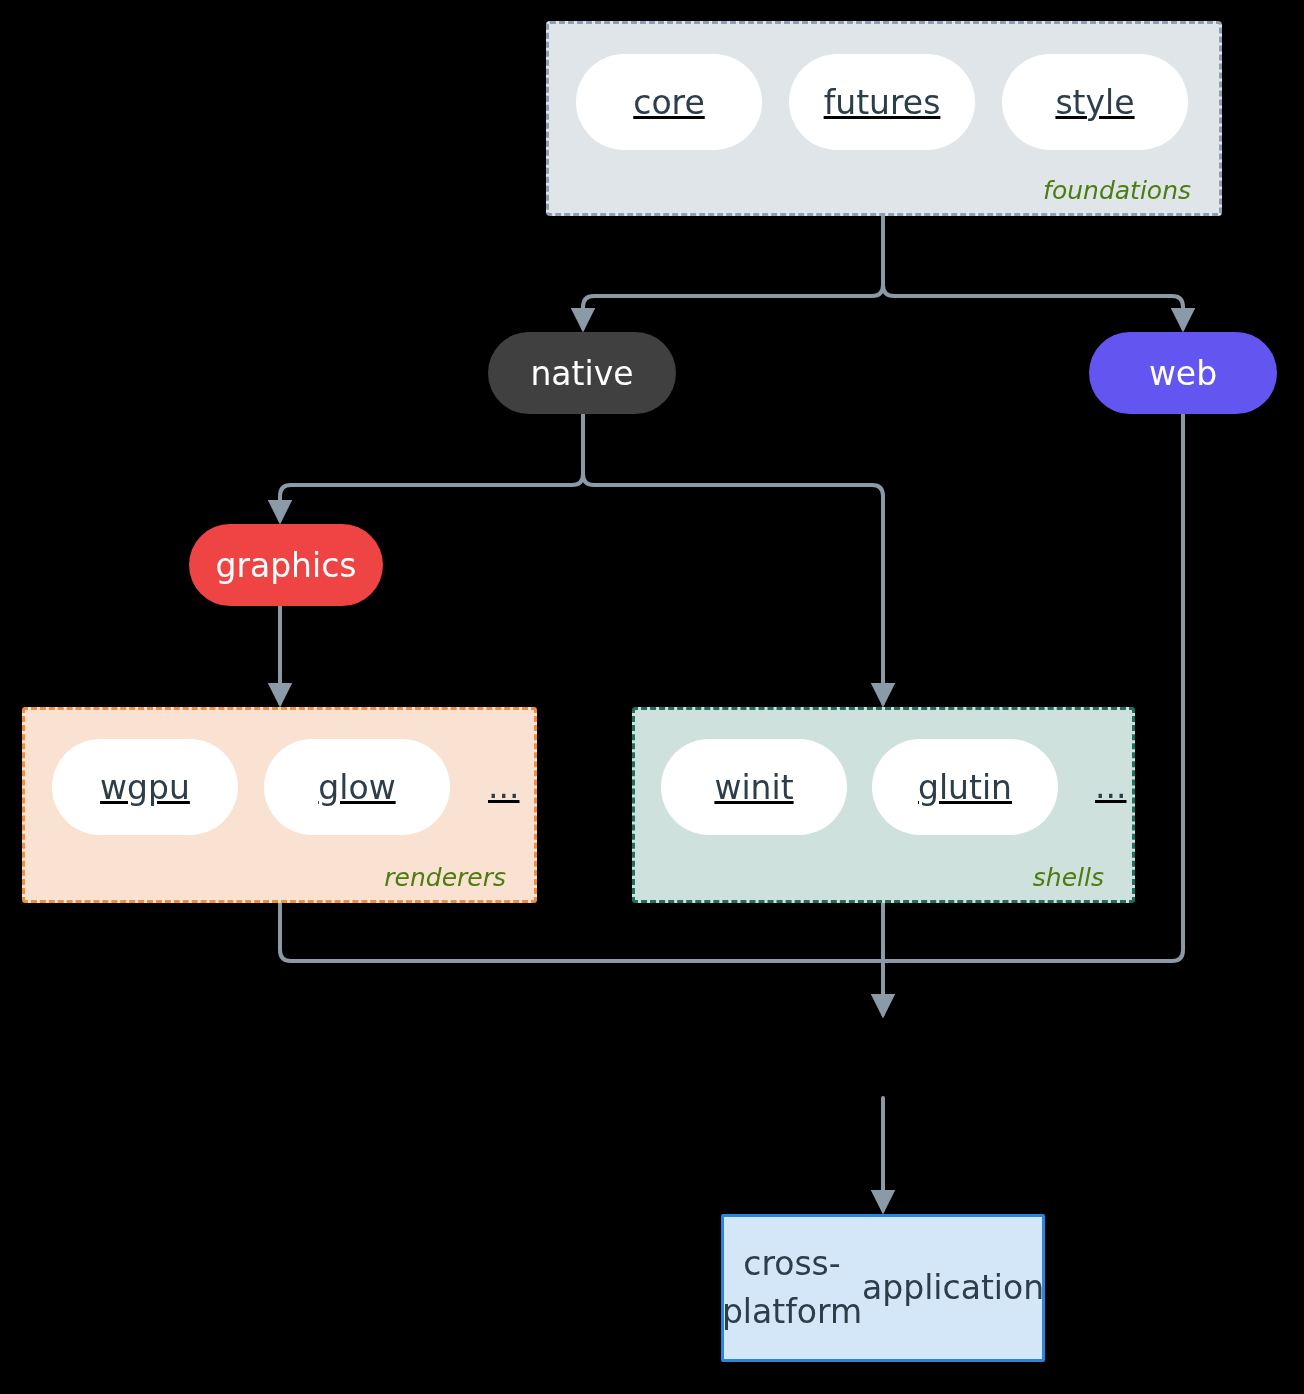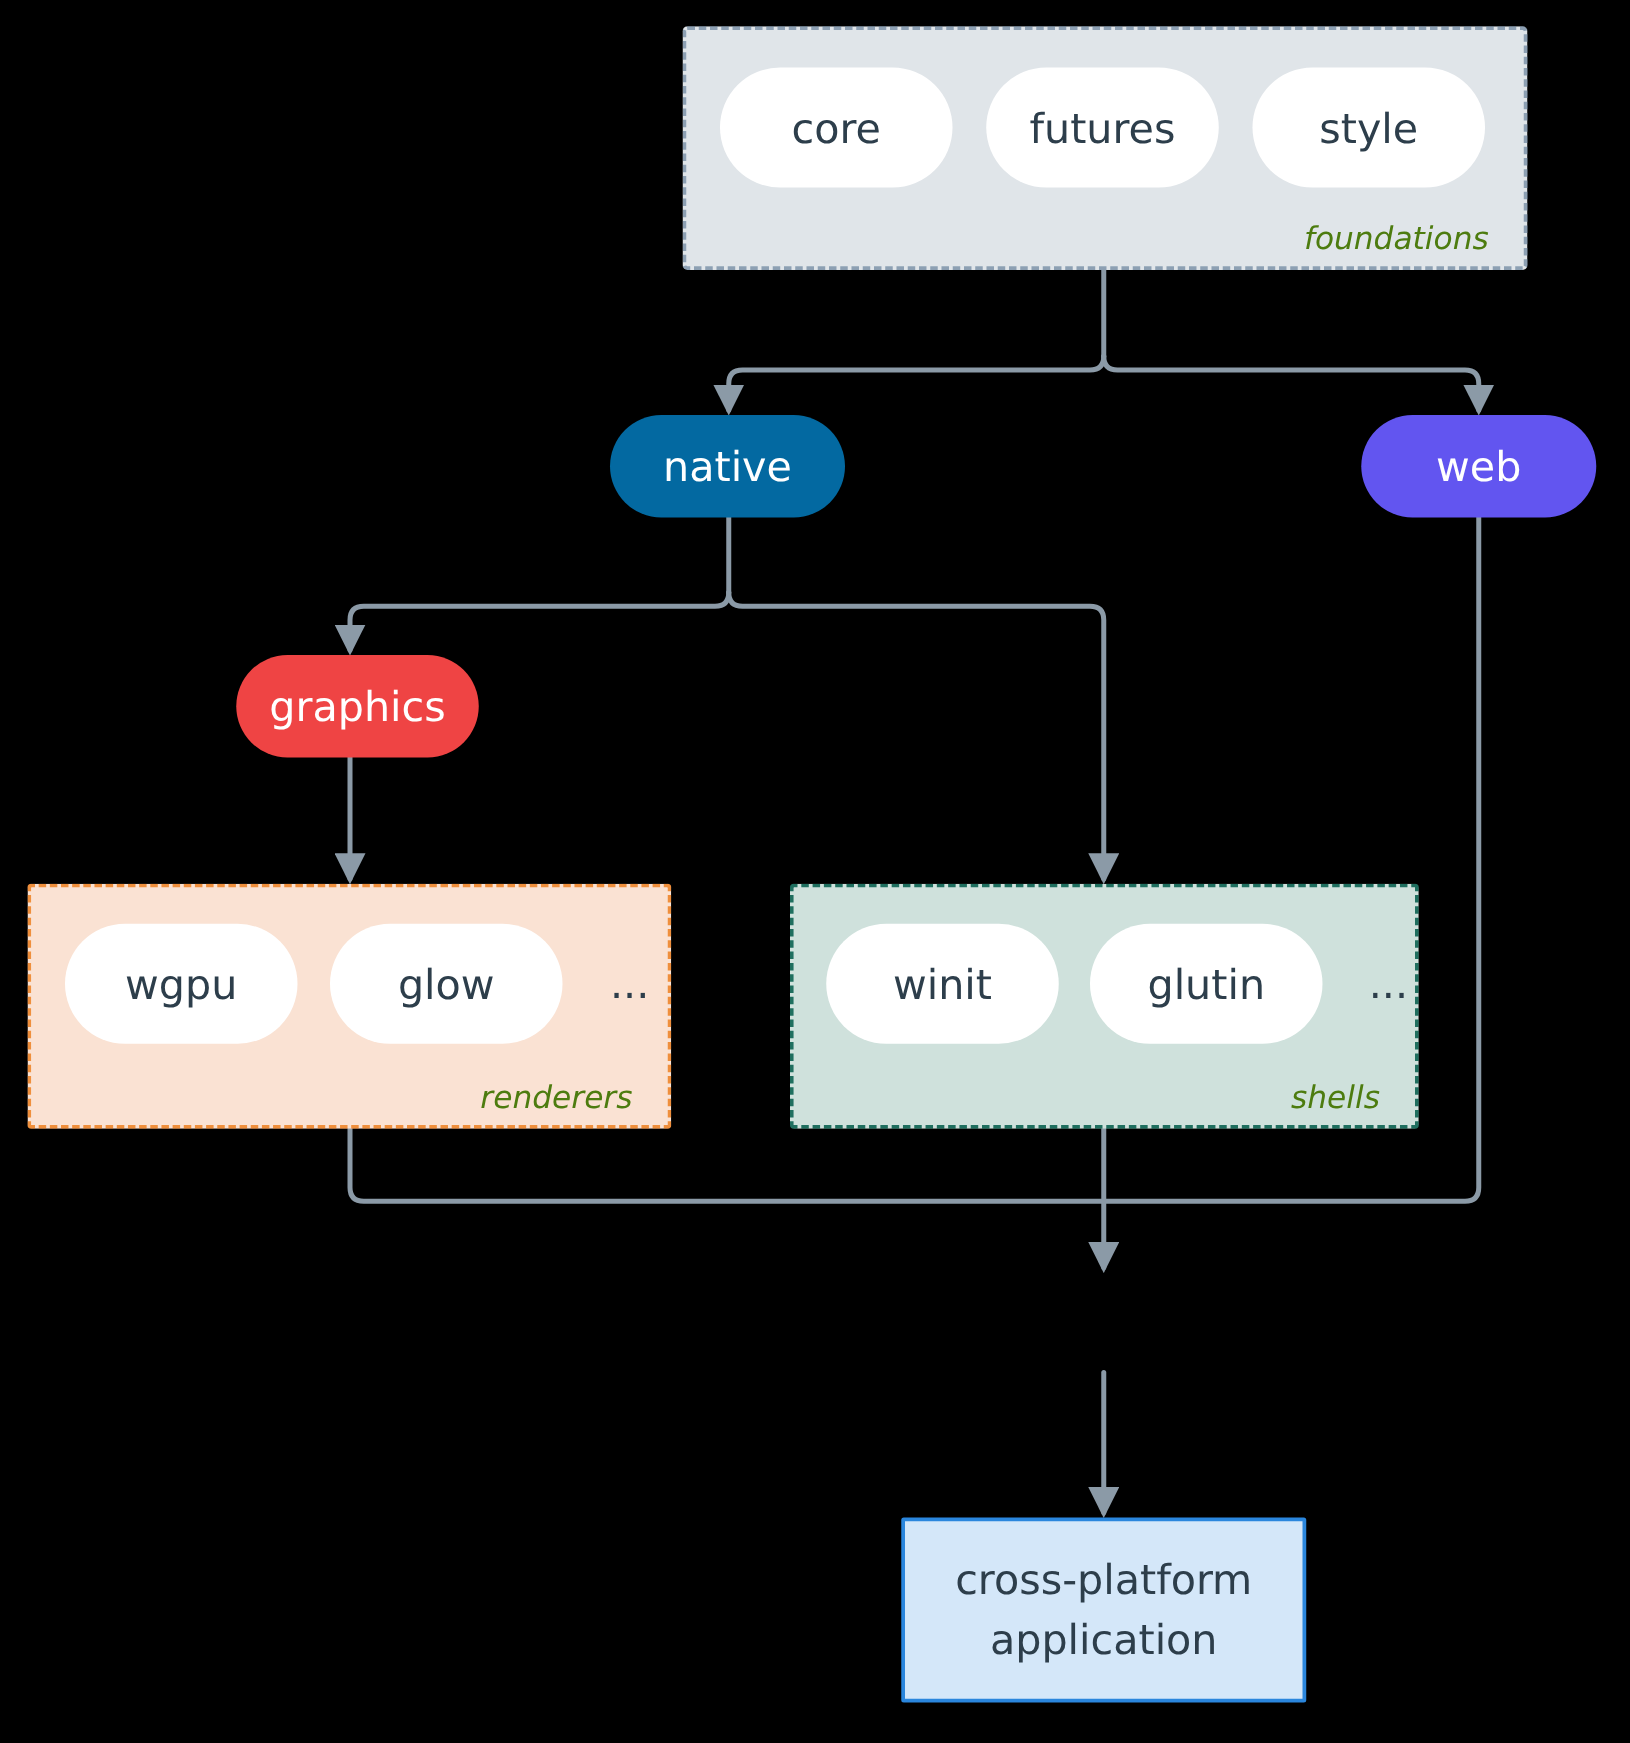--- a/index.html
+++ b/index.html
@@ -41,20 +41,21 @@
     font-size: 25px;
     color: #4d7c0f;
     white-space: nowrap;
     font-style: italic;
   }
   .cluster .pill-row {
     position: absolute;
     left: 0;
     top: 0;
     display: flex;
+    text-decoration: underline;
   }
 
   #cluster-foundations {
     left: 546px;
     top: 21px;
     width: 676px;
     height: 195px;
     background: #e0e5e9;
     border-color: #8da0b3;
     border-radius: 4px;
@@ -130,21 +131,21 @@
     border-radius: 44px;
     color: #ffffff;
     font-size: 33px;
     white-space: nowrap;
   }
   #node-native {
     left: 488px;
     top: 332px;
     width: 188px;
     height: 82px;
-    background: #0369a1;
+    background: #404040;
   }
   #node-web {
     left: 1089px;
     top: 332px;
     width: 188px;
     height: 82px;
     background: #6255f0;
   }
   #node-graphics {
     left: 189px;
@@ -166,21 +167,20 @@
     position: absolute;
     left: 721px;
     top: 1214px;
     width: 324px;
     height: 148px;
     box-sizing: border-box;
     background: #d4e7f9;
     border: 3px solid #2a86dd;
     border-radius: 2px;
     display: flex;
-    flex-direction: column;
     align-items: center;
     justify-content: center;
     color: #2d3e4b;
     font-size: 33px;
     line-height: 1.45;
     text-align: center;
   }
 </style>
 </head>
 <body>

